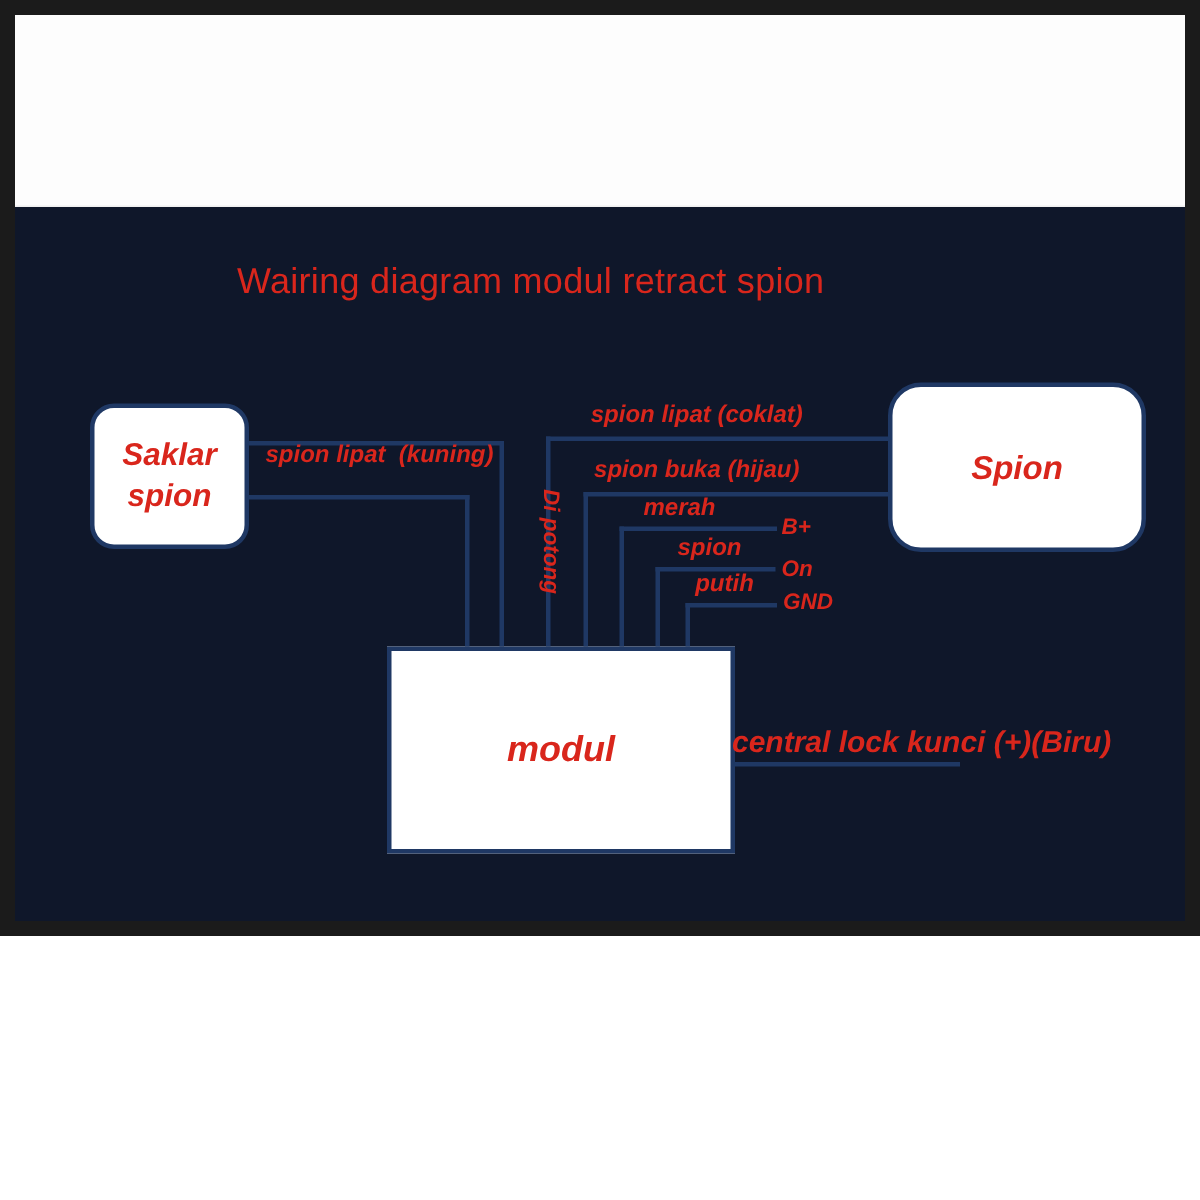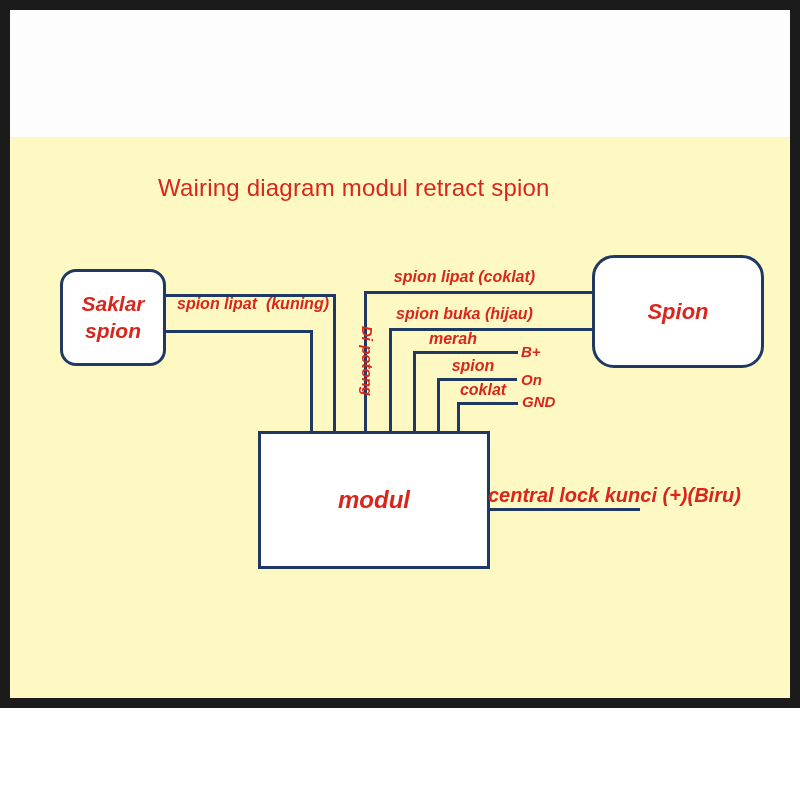--- a/index.html
+++ b/index.html
@@ -1,21 +1,21 @@
 <!DOCTYPE html>
 <html><head>
 <meta charset="utf-8">
 <style>
   html,body{margin:0;padding:0;background:#ffffff;}
   .stage{
     position:relative;
-    width:800px;height:708px;
+    width:800px;height:624px;
     box-sizing:border-box;
     border:10px solid #1b1b1b;
-    background:#fef9c3;
+    background:#0f172a;
     overflow:hidden;
     font-family:"Liberation Sans", sans-serif;
   }
   .top-band{
     position:absolute;left:0;top:0;width:780px;height:127px;
     background:#fdfdfd;border-bottom:1px solid #f0f0f0;
   }
   .title{
     position:absolute;left:148px;top:164px;
     font-size:24px;color:#d9261c;font-weight:400;
@@ -110,20 +110,20 @@
   <div class="wire wv w-gnd-v"></div>
   <div class="wire wh w-central-h"></div>
 
   <div class="lbl lbl-kuning">spion lipat  (kuning)</div>
   <div class="lbl lbl-coklat">spion lipat (coklat)</div>
   <div class="lbl lbl-hijau">spion buka (hijau)</div>
   <div class="lbl lbl-merah">merah</div>
   <div class="lbl lbl-bplus">B+</div>
   <div class="lbl lbl-orange">spion</div>
   <div class="lbl lbl-on">On</div>
-  <div class="lbl lbl-hitam">coklat</div>
+  <div class="lbl lbl-hitam">putih</div>
   <div class="lbl lbl-gnd">GND</div>
   <div class="lbl lbl-central">central lock kunci (+)(Biru)</div>
   <div class="lbl lbl-dipotong">
     <span>Di potong</span>
   </div>
 
 </div>
 
 </body></html>

